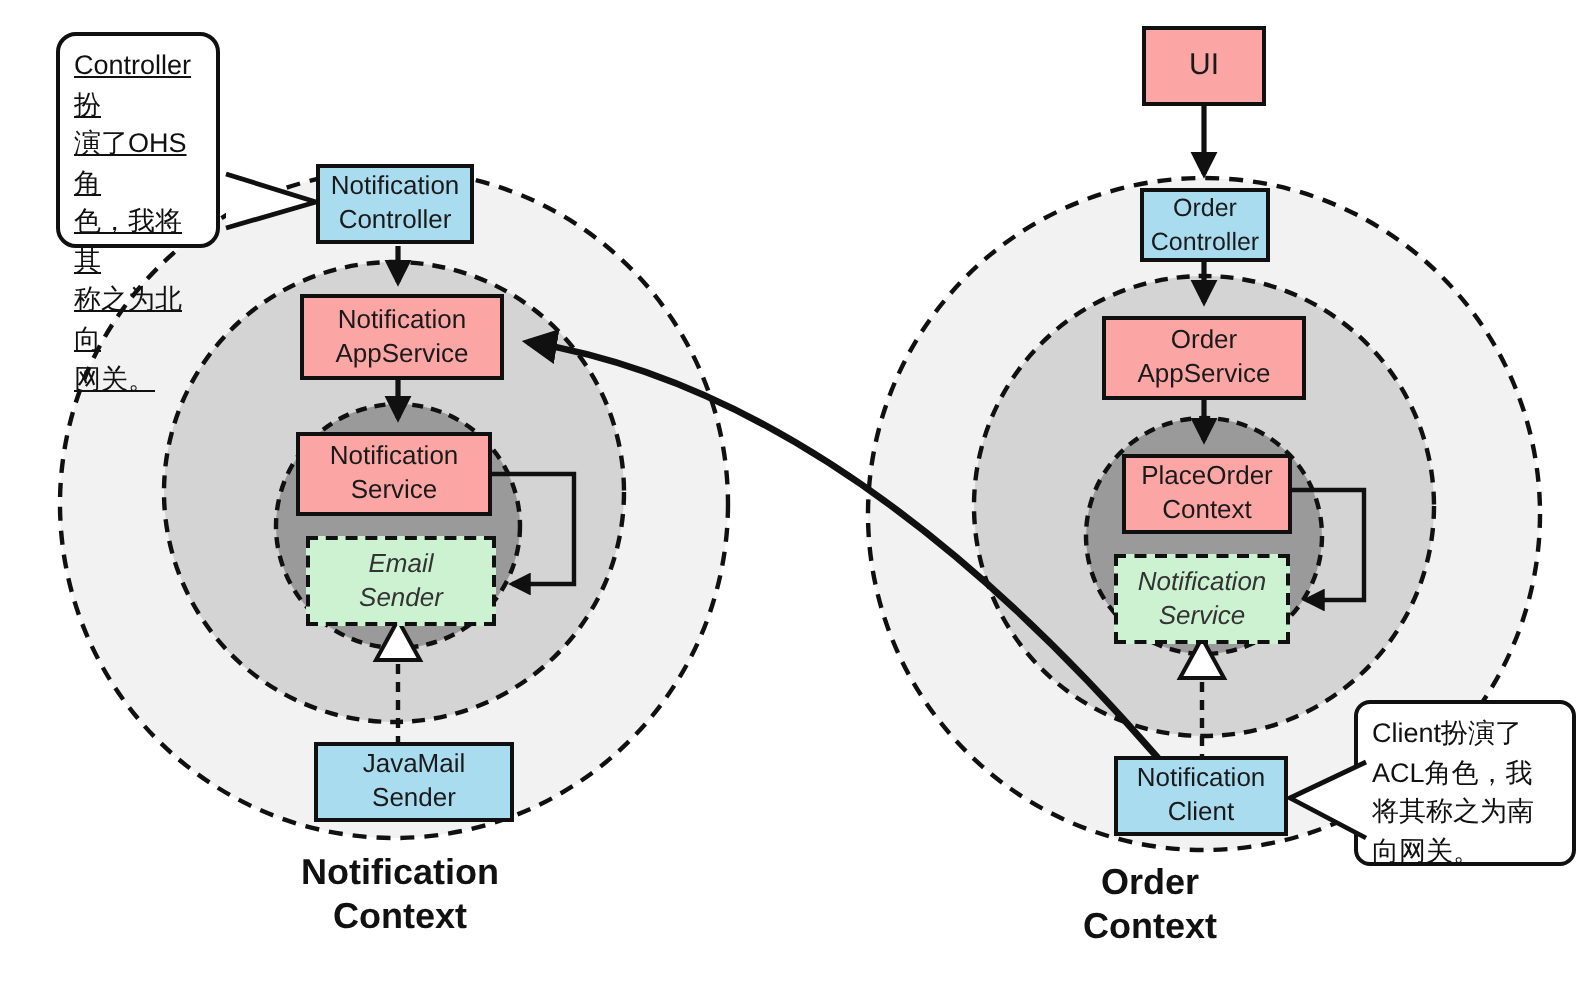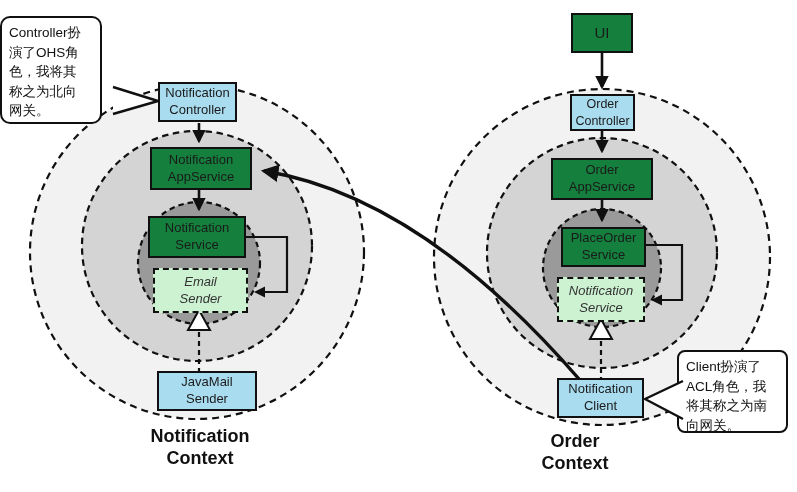--- a/index.html
+++ b/index.html
@@ -5,21 +5,21 @@
   html,body{margin:0;padding:0;background:#fff;}
   #stage{
     position:relative;width:797px;height:492px;background:#fff;overflow:hidden;
     font-family:"Liberation Sans","DejaVu Sans",sans-serif;color:#111;
   }
   #rings-layer, #wedge-layer{position:absolute;left:0;top:0;}
   #rings-layer{z-index:1;}
   .box{
     position:absolute;z-index:2;box-sizing:border-box;
     display:flex;align-items:center;justify-content:center;text-align:center;
-    border:2px solid #101010;background:#15803d;
+    border:2px solid #101010;background:#fca5a5;
     font-size:13px;line-height:1.3;color:#1a1a1a;white-space:pre-line;
   }
   .box.blue{background:#aadcf0;}
   .box.green{background:#cdf2d2;border-style:dashed;font-style:italic;color:#333;}
   .callout{
     position:absolute;z-index:2;box-sizing:border-box;
     background:#fff;border:2.5px solid #101010;border-radius:10px;
     padding:5px 7px;font-size:13.5px;line-height:1.45;white-space:pre-line;color:#111;
   }
   .ctx-label{
@@ -77,29 +77,29 @@
 Sender</div>
   <div class="ctx-label" style="left:120px;top:426px;width:160px;">Notification
 Context</div>
 
   <div class="box" style="left:571px;top:13px;width:62px;height:40px;font-size:15px;">UI</div>
   <div class="box blue" style="left:570px;top:94px;width:65px;height:37px;font-size:12.5px;">Order
 Controller</div>
   <div class="box" style="left:551px;top:158px;width:102px;height:42px;">Order
 AppService</div>
   <div class="box" style="left:561px;top:227px;width:85px;height:40px;">PlaceOrder
-Service</div>
+Context</div>
   <div class="box green" style="left:557px;top:277px;width:88px;height:45px;">Notification
 Service</div>
   <div class="box blue" style="left:557px;top:378px;width:87px;height:40px;">Notification
 Client</div>
   <div class="ctx-label" style="left:495px;top:431px;width:160px;">Order
 Context</div>
 
-  <div class="callout" style="left:0;top:16px;width:102px;height:108px;">Controller扮
+  <div class="callout" style="left:28px;top:16px;width:82px;height:108px;text-decoration:underline;">Controller扮
 演了OHS角
 色，我将其
 称之为北向
 网关。</div>
   <div class="callout" style="left:677px;top:350px;width:111px;height:83px;border-radius:8px;">Client扮演了
 ACL角色，我
 将其称之为南
 向网关。</div>
 
   <svg id="wedge-layer" width="797" height="492" viewBox="0 0 797 492">

